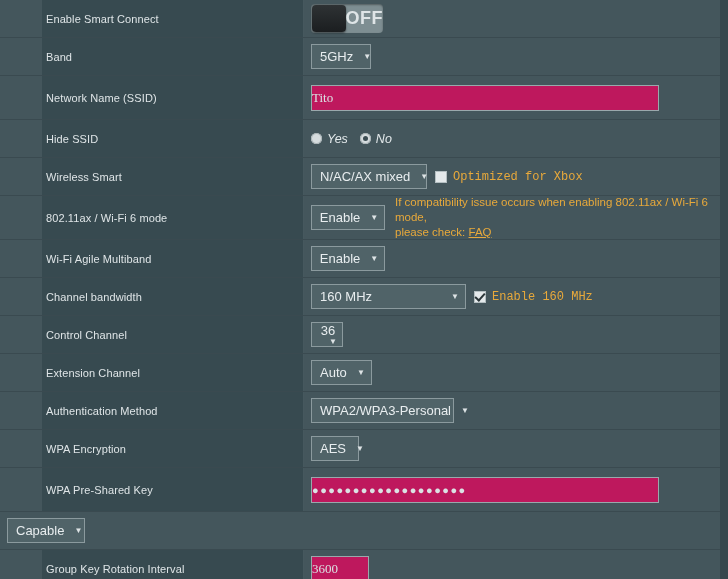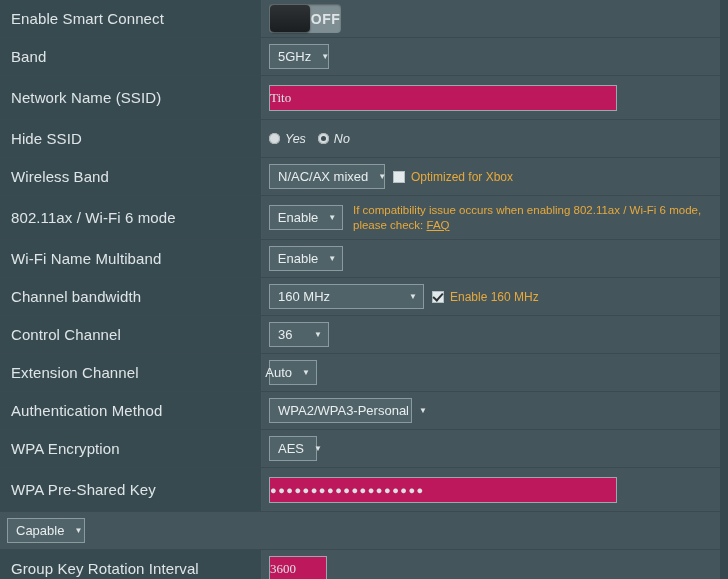--- a/index.html
+++ b/index.html
@@ -45,26 +45,27 @@
   }
   .row.tall { height: 44px; }
 
   .row-label {
     width: 262px;
     flex: 0 0 262px;
     height: 100%;
     display: flex;
     align-items: center;
     box-sizing: border-box;
-    padding-left: 11px;
+    padding-left: 4px;
     background: #374a50;
     border-right: 1px solid #46585e;
     color: #dfe5e7;
-    font-size: 15px;
+    font-size: 11px;
     letter-spacing: 0.1px;
+    margin-left: 42px;
   }
 
   .row-control {
     flex: 1 1 auto;
     height: 100%;
     display: flex;
     align-items: center;
     padding-left: 7px;
     box-sizing: border-box;
     gap: 8px;
@@ -86,23 +87,23 @@
   .toggle .knob {
     width: 40px;
     height: 27px;
     margin-left: 1px;
     border-radius: 4px;
     background: linear-gradient(180deg, #2e3234 0%, #1b1e20 100%);
     box-shadow: 0 1px 2px rgba(0,0,0,.5);
   }
   .toggle .state {
     flex: 1;
-    text-align: center;
+    text-align: left;
     color: #dfe5e7;
-    font-size: 14px;
+    font-size: 18px;
     font-weight: bold;
     letter-spacing: .5px;
   }
 
   
   .sel {
     display: inline-flex;
     align-items: center;
     justify-content: space-between;
     height: 25px;
@@ -119,22 +120,22 @@
   .sel .caret {
     font-size: 8px;
     margin-left: 10px;
     color: #dde3e5;
     line-height: 1;
   }
   .sel.w-band   { width: 60px; }
   .sel.w-mode   { width: 116px; }
   .sel.w-enable { width: 74px; justify-content: center; }
   .sel.w-bw     { width: 155px; }
-  .sel.w-chan   { width: 60px; }
-  .sel.w-ext    { width: 48px; justify-content: flex-end; }
+  .sel.w-chan   { width: 32px; flex-direction: column; }
+  .sel.w-ext    { width: 61px; }
   .sel.w-auth   { width: 143px; }
   .sel.w-wpa    { width: 48px; }
   .sel.w-pmf    { width: 78px; }
 
   
   .txt {
     height: 26px;
     box-sizing: border-box;
     padding: 0 0;
     background: #be185d;
@@ -196,20 +197,21 @@
     top: 0px;
     width: 4px;
     height: 8px;
     border: solid #2a3538;
     border-width: 0 2px 2px 0;
     transform: rotate(42deg);
   }
   .cb-label {
     color: #e8a93b;
     font-size: 12px;
+    font-family: Liberation Mono, monospace;
   }
 
   
   .hint {
     color: #e8a93b;
     font-size: 11.5px;
     line-height: 15px;
     padding-left: 2px;
   }
   .hint a {
@@ -262,21 +264,21 @@
         </span>
         <span class="radio-item">
           <span class="radio-dot on"></span>
           <span>No</span>
         </span>
       </div>
     </div>
   </div>
 
   <div class="row">
-    <div class="row-label">Wireless Band</div>
+    <div class="row-label">Wireless Smart</div>
     <div class="row-control">
       <div class="sel w-mode">
         <span>N/AC/AX mixed</span>
         <span class="caret">▼</span>
       </div>
       <span class="cb-wrap">
         <span class="cb"></span>
         <span class="cb-label">Optimized for Xbox</span>
       </span>
     </div>
@@ -290,21 +292,21 @@
         <span class="caret">▼</span>
       </div>
       <div class="hint">
         <div>If compatibility issue occurs when enabling 802.11ax / Wi-Fi 6 mode,</div>
         <div><span>please check: </span><a>FAQ</a></div>
       </div>
     </div>
   </div>
 
   <div class="row">
-    <div class="row-label">Wi-Fi Name Multiband</div>
+    <div class="row-label">Wi-Fi Agile Multiband</div>
     <div class="row-control">
       <div class="sel w-enable">
         <span>Enable</span>
         <span class="caret">▼</span>
       </div>
     </div>
   </div>
 
   <div class="row">
     <div class="row-label">Channel bandwidth</div>

